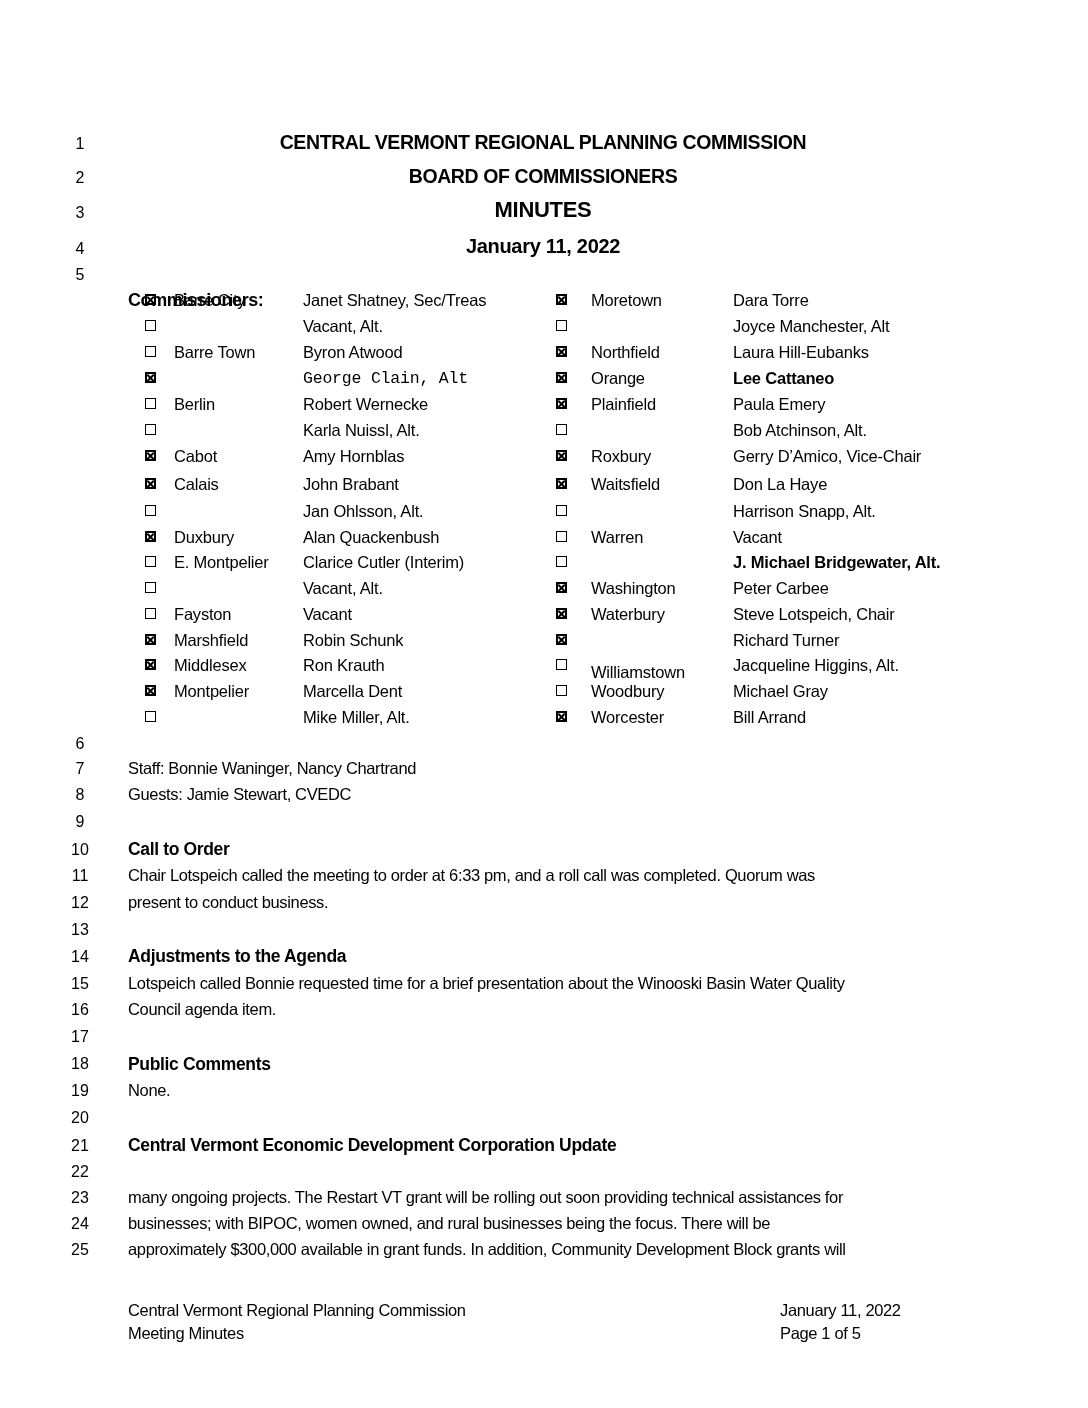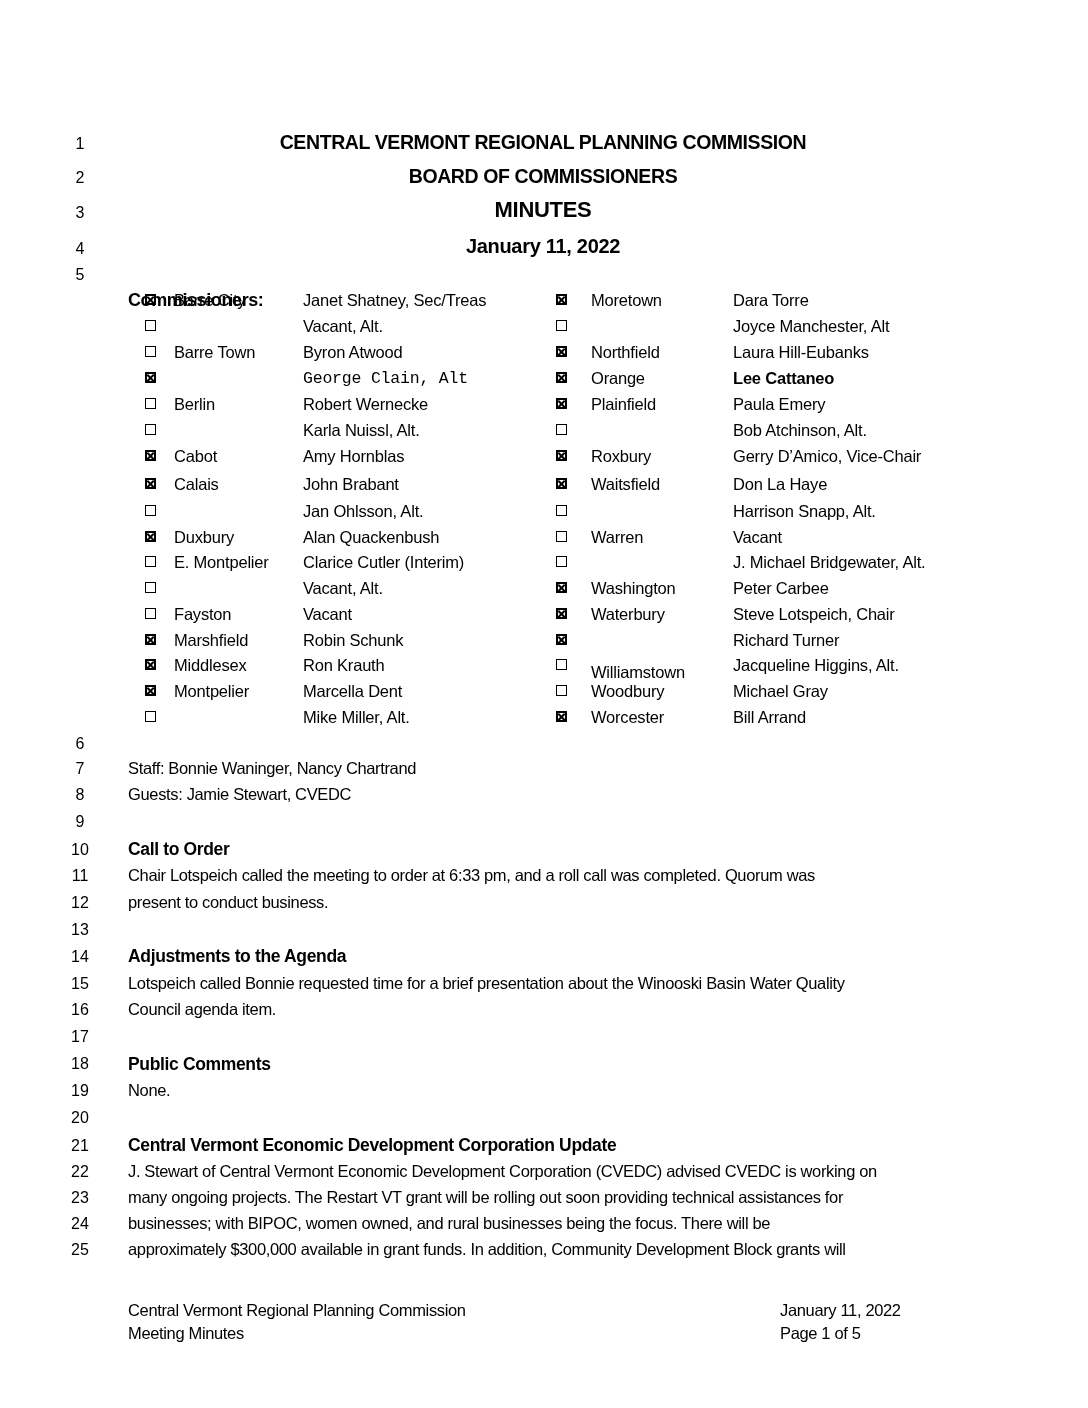--- a/index.html
+++ b/index.html
@@ -198,21 +198,21 @@
         <span class="person" style="left: 733px;">Harrison Snapp, Alt.</span>
       </div>
       <div class="row" style="top: 528px; left: 0px;">
         <span class="cb" style="left: 556px;"></span>
         <span class="town" style="left: 591px;">Warren</span>
         <span class="person" style="left: 733px;">Vacant</span>
       </div>
       <div class="row" style="top: 553px; left: 0px;">
         <span class="cb" style="left: 556px;"></span>
         <span class="town" style="left: 591px;"></span>
-        <span class="person" style="left: 733px;">J. Michael Bridgewater, Alt.</span>
+        <span class="person" style="left: 733px; font-weight: bold;">J. Michael Bridgewater, Alt.</span>
       </div>
       <div class="row" style="top: 579px; left: 0px;">
         <span class="cb checked" style="left: 556px;"></span>
         <span class="town" style="left: 591px;">Washington</span>
         <span class="person" style="left: 733px;">Peter Carbee</span>
       </div>
       <div class="row" style="top: 605px; left: 0px;">
         <span class="cb checked" style="left: 556px;"></span>
         <span class="town" style="left: 591px;">Waterbury</span>
         <span class="person" style="left: 733px;">Steve Lotspeich, Chair</span>
@@ -247,21 +247,20 @@
   <div class="txt" style="top:893px">present to conduct business.</div>
 
   <div class="txt heading" style="top:946px">Adjustments to the Agenda</div>
   <div class="txt" style="top:974px">Lotspeich called Bonnie requested time for a brief presentation about the Winooski Basin Water Quality</div>
   <div class="txt" style="top:1000px">Council agenda item.</div>
 
   <div class="txt heading" style="top:1054px">Public Comments</div>
   <div class="txt" style="top:1081px">None.</div>
 
   <div class="txt heading" style="top:1135px">Central Vermont Economic Development Corporation Update</div>
-  <div class="txt" style="top:1162px">J. Stewart of Central Vermont Economic Development Corporation (CVEDC) advised CVEDC is working on</div>
   <div class="txt" style="top:1188px">many ongoing projects.  The Restart VT grant will be rolling out soon providing technical assistances for</div>
   <div class="txt" style="top:1214px">businesses; with BIPOC, women owned, and rural businesses being the focus.  There will be</div>
   <div class="txt" style="top:1240px">approximately $300,000 available in grant funds.  In addition, Community Development Block grants will</div>
 
   <div class="footer" style="left:128px; top:1299px">
     <div>Central Vermont Regional Planning Commission</div>
     <div>Meeting Minutes</div>
   </div>
   <div class="footer" style="left:780px; top:1299px">
     <div>January 11, 2022</div>

